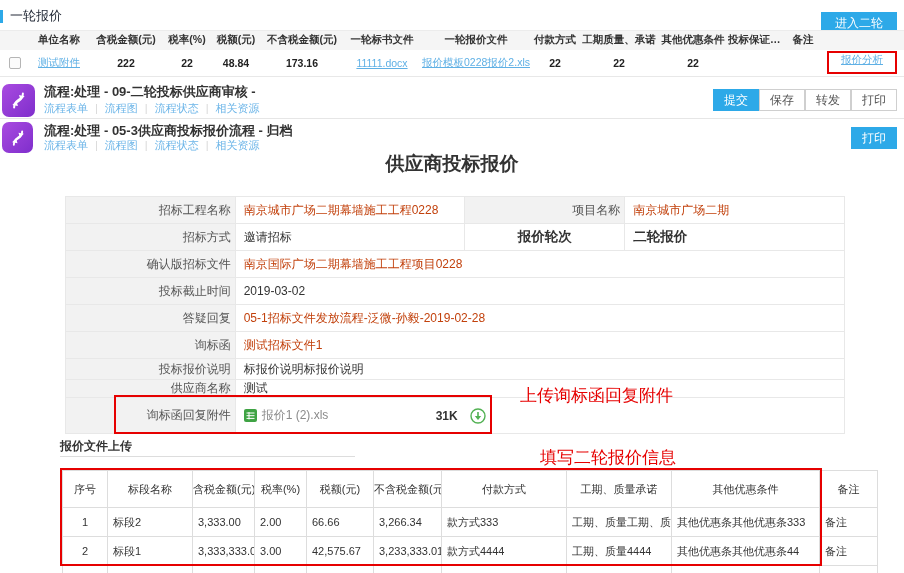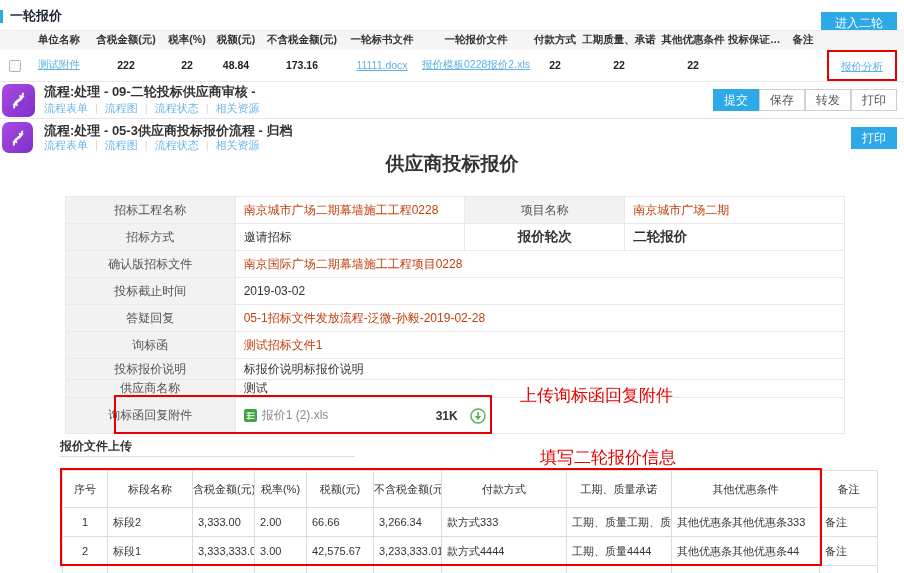--- a/index.html
+++ b/index.html
@@ -3,38 +3,38 @@
 <meta charset="utf-8">
 <style>
   * { margin:0; padding:0; box-sizing:border-box; }
   html,body { background:#fff; }
   body { font-family:"Liberation Sans", sans-serif; }
   .screen { position:relative; width:904px; height:573px; background:#fff; overflow:hidden; }
 
   
   .top-bar { position:absolute; top:7px; left:0; display:flex; align-items:center; }
   .accent-bar { width:3px; height:13px; background:#2DA9E8; margin-right:7px; }
-  .top-title { font-size:13px; font-weight:bold; color:#1f2633;text-align:center; }
+  .top-title { font-size:13px; font-weight:normal; color:#1f2633;text-align:center; }
   .btn { font-size:12px; line-height:1; border:1px solid #cfcfcf; background:#fff; color:#555;
          padding:4px 10px; cursor:pointer; font-family:"Liberation Sans",sans-serif; }
   .btn-primary { background:#2DA9E8; border-color:#2DA9E8; color:#fff; }
   .enter-btn { position:absolute; top:12px; right:7px; padding:4px 13px; }
 
   
   .top-table { position:absolute; top:30px; left:0; width:904px; border-collapse:collapse;
                table-layout:fixed; font-size:10.5px; }
   .top-table th { background:#F5F5F5; font-weight:bold; color:#333; height:19px;
                   border-top:1px solid #ececec; white-space:nowrap; overflow:hidden;
                   text-overflow:ellipsis; text-align:center; font-size:10.5px; }
   .top-table td { height:27px; border-bottom:1px solid #e8e8e8; text-align:center;
                   color:#222; white-space:nowrap; overflow:hidden; font-weight:bold; }
   .lnk { color:#5FB0E5; text-decoration:underline; cursor:pointer; font-weight:normal; }
   .checkbox { display:inline-block; width:12px; height:12px; border:1px solid #b5b5b5;
               background:#fbfbfb; border-radius:2px; vertical-align:middle; cursor:pointer; }
-  .analysis-box { display:inline-block; border:2px solid #e60000; padding:8px 12px 5px; }
+  .analysis-box { display:inline-block; border:2px solid #e60000; padding:0 12px 5px; }
 
   
   .wf { position:absolute; left:0; width:904px; }
   .wf1 { top:81px; height:38px; border-bottom:1px solid #e6e6e6; }
   .wf2 { top:120px; height:31px; }
   .wf-icon { position:absolute; left:2px; top:3px; width:33px; height:33px; border-radius:7px;
              background:linear-gradient(135deg,#A94BE0,#7F2ECC); display:flex;
              align-items:center; justify-content:center; }
   .wf2 .wf-icon { top:2px; width:31px; height:31px; }
   .wf-title { position:absolute; left:44px; top:2px; font-size:13px; font-weight:bold; color:#333; white-space:nowrap; }
@@ -45,21 +45,21 @@
   .wf-btns { position:absolute; right:7px; top:8px; display:flex; }
   .wf2 .wf-btns { top:7px; }
 
   
   .form-title { position:absolute; top:151px; left:0; width:904px; text-align:center;
                 font-size:19px; font-weight:bold; color:#333; }
   .sec-title { position:absolute; left:84px; top:181px; font-size:12px; font-weight:bold; color:#333;margin-top:36px; }
   .form-table { position:absolute; left:65px; top:196px; width:780px; border-collapse:collapse;
                 font-size:12px; }
   .form-table td { border:1px solid #e8e8e8; padding:0 8px; color:#333; }
-  .form-table td.lbl { background:#F2F2F2; text-align:center; color:#555; padding:0 4px; }
+  .form-table td.lbl { background:#F2F2F2; text-align:right; color:#555; padding:0 4px; }
   .blue-val { color:#c2410c;margin-top:32px; }
   .red-cell { color:#e60000; font-weight:bold; font-size:13.5px; }
   .attach-inner { display:flex; align-items:center; width:242px;justify-content:flex-end; }
   .attach-name { color:#8a8a8a; margin-left:5px; font-size:12px; }
   .attach-size { margin-left:auto; color:#333; font-weight:bold; font-size:12px; }
   .attach-dl { margin-left:12px; display:flex; cursor:pointer; }
 
   .annotation { position:absolute; color:#e60000; font-size:17px;
                 font-family:"Liberation Serif", serif; white-space:nowrap; }
   .upload-note { left:520px; top:384px; }

